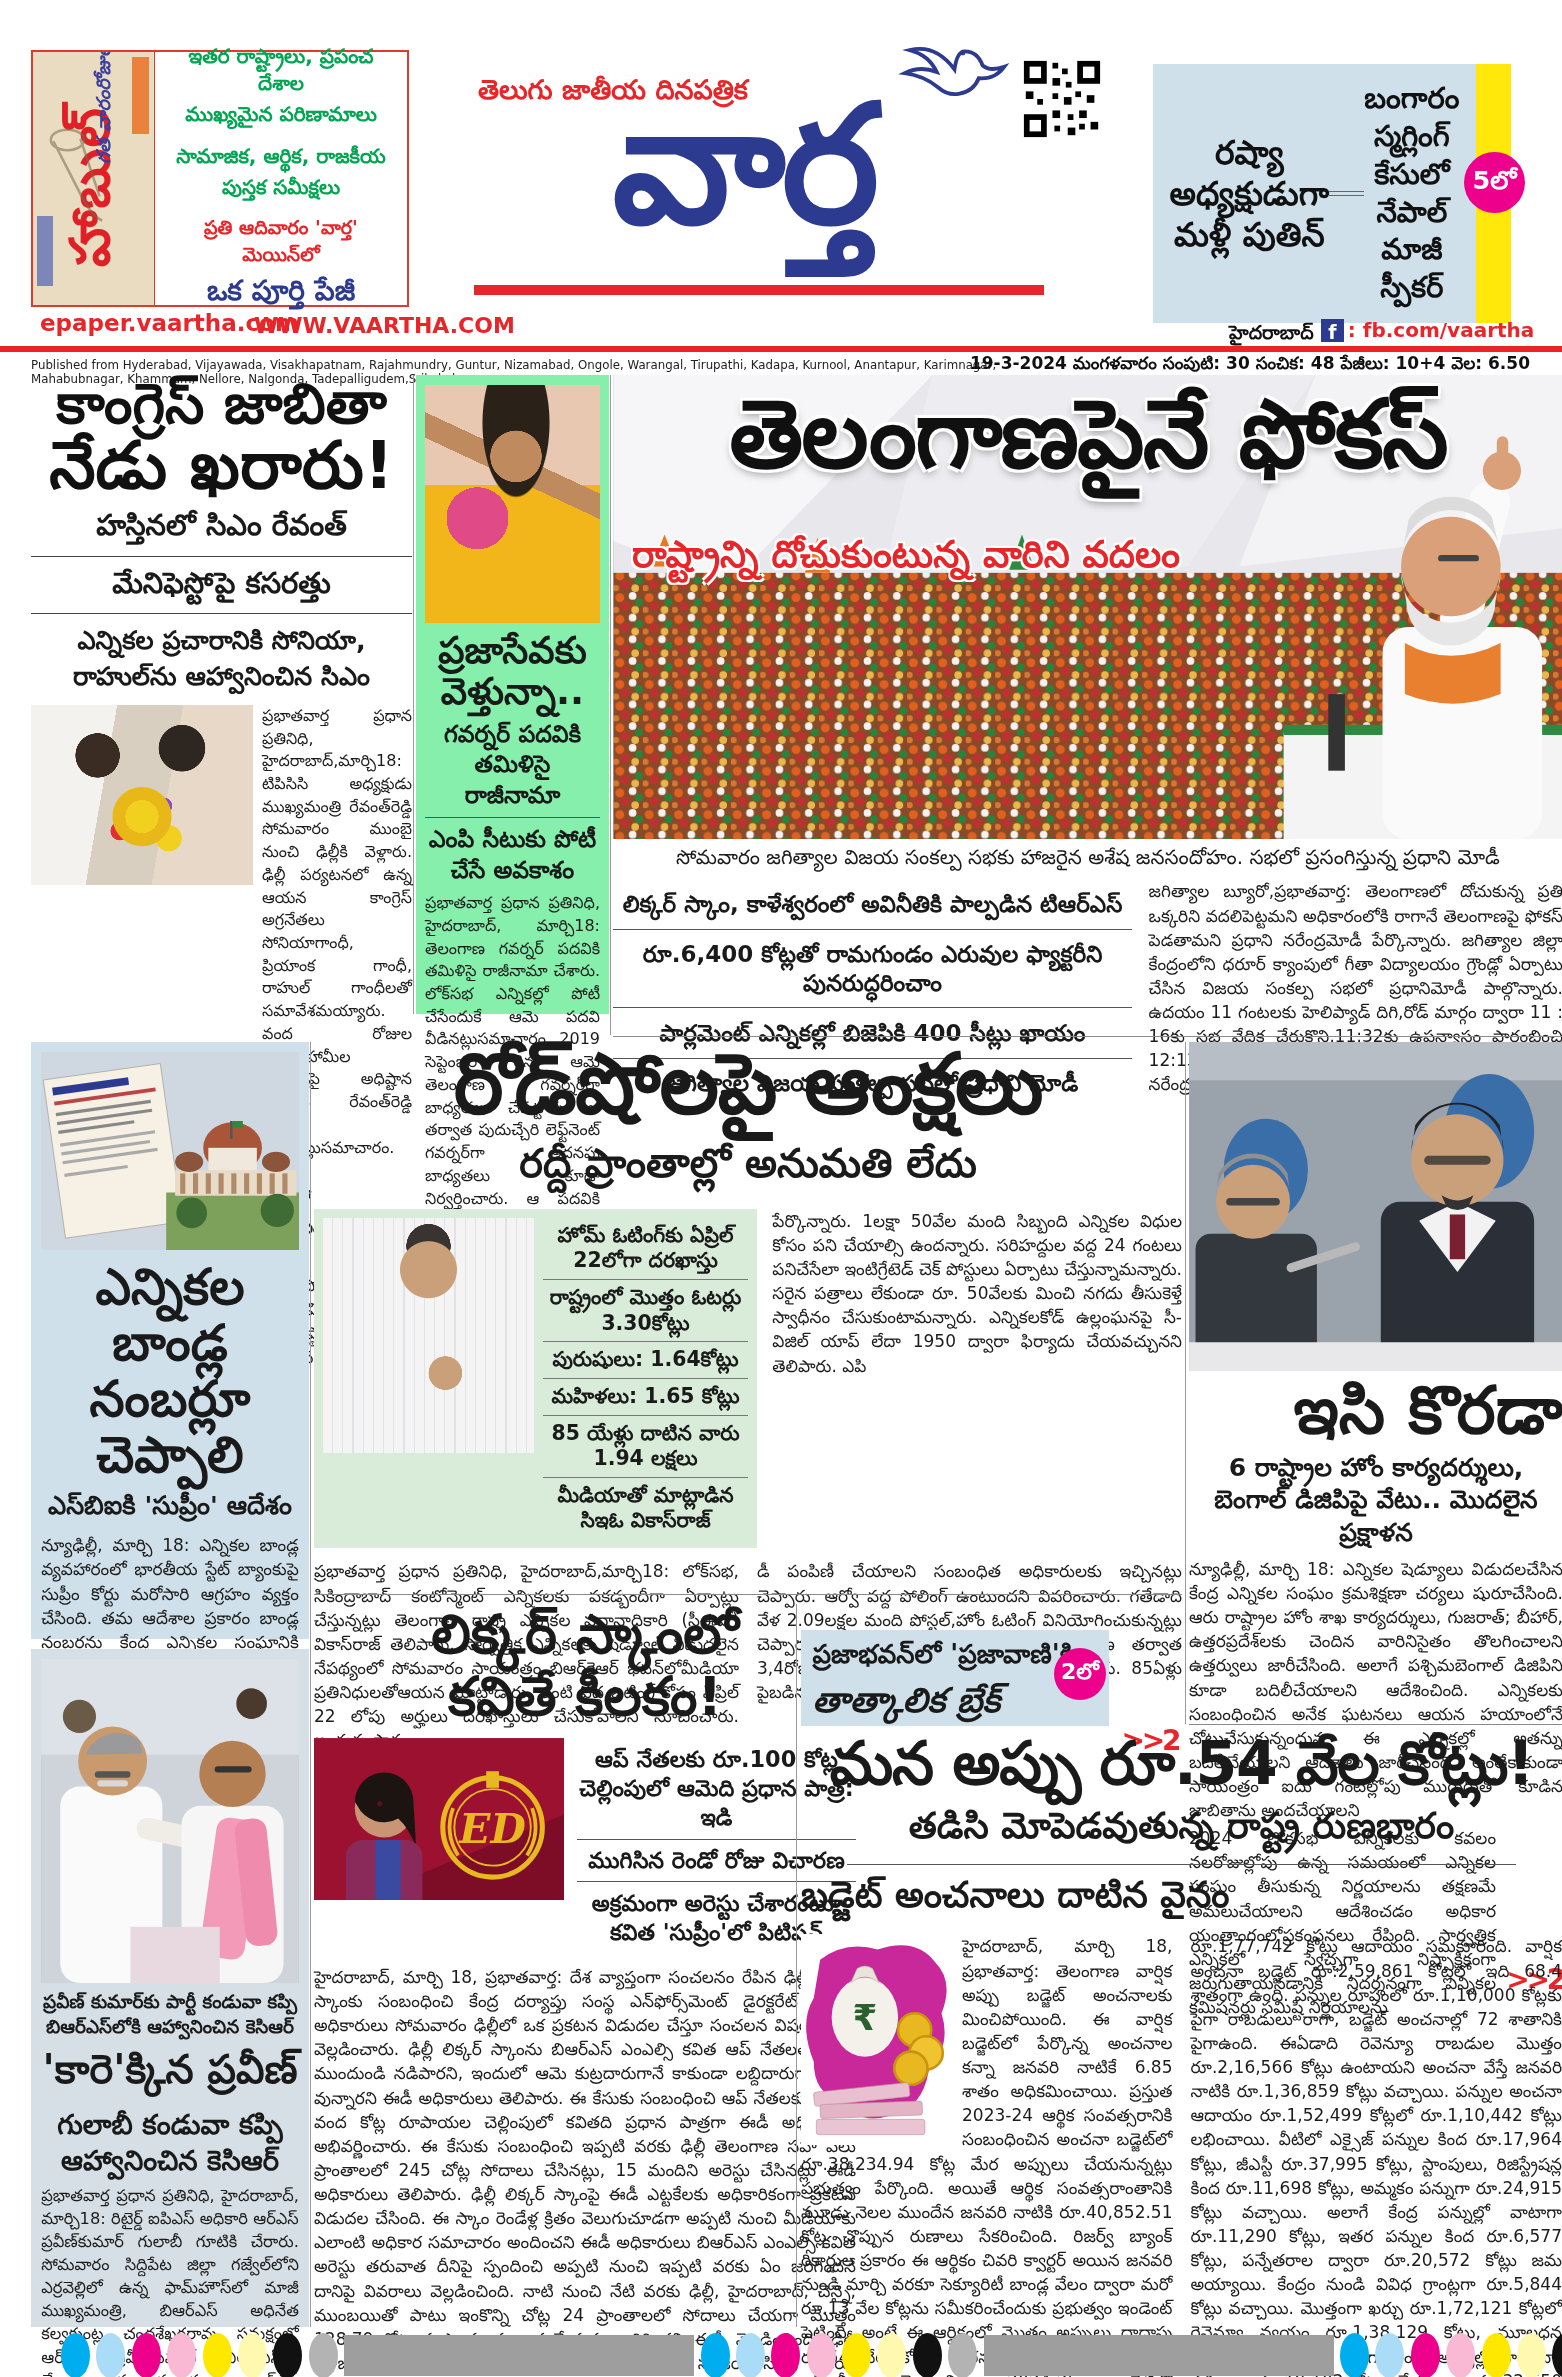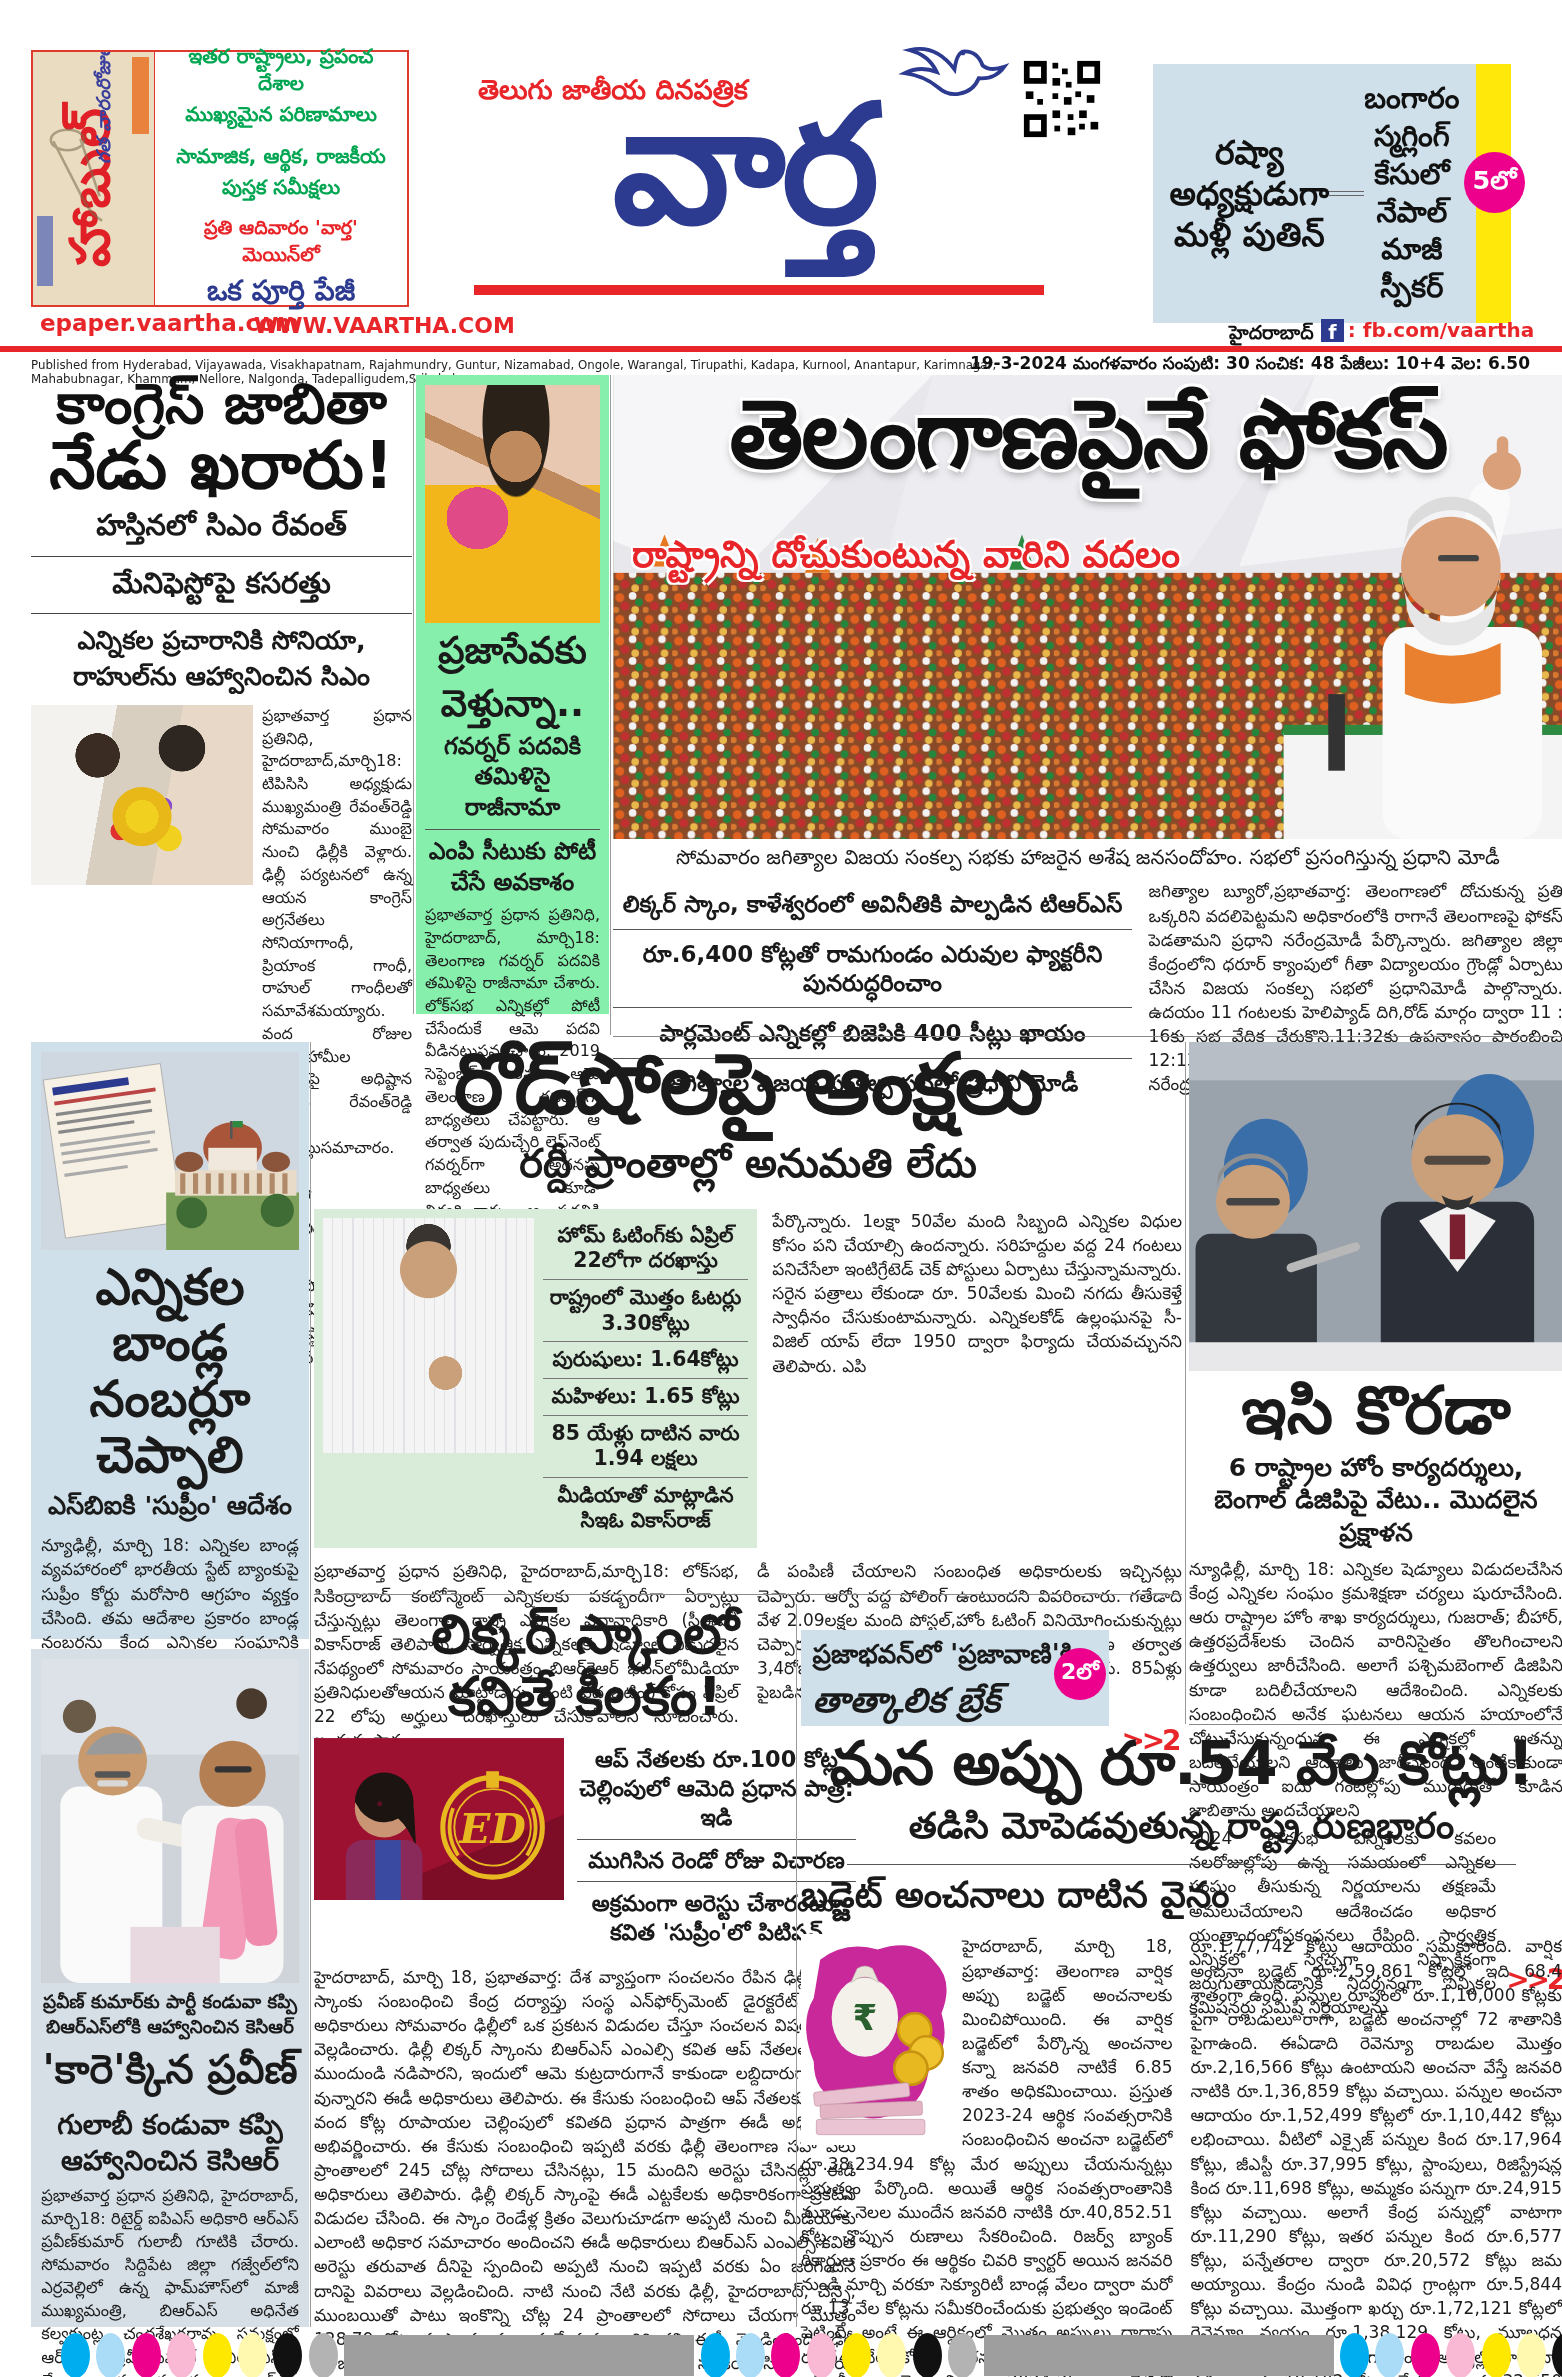--- a/index.html
+++ b/index.html
@@ -87,21 +87,21 @@
   .stats{width:443px;background:#d9ecd9;display:flex;padding:9px;box-sizing:border-box;gap:9px;}
   .st-photo{width:211px;height:235px;flex:none;}
   .st-list{flex:1;display:flex;flex-direction:column;justify-content:space-between;}
   .st-item{font-size:20.4px;font-weight:800;text-align:center;line-height:1.25;padding:5.1px 1.3px;border-bottom:1.3px solid #777;}
   .st-item:last-child{border-bottom:none;}
   .rd-bodyr{flex:1;}
   .rd-bot{display:flex;gap:18px;margin-top:11.5px;}
   
   .sec-ec{left:1189px;top:1042px;width:374px;}
   .ec-photo{width:374px;height:329px;}
-  .ec-h{font-size:66px;font-weight:900;text-align:center;line-height:1.05;margin-top:5.1px;}
+  .ec-h{font-size:66px;font-weight:900;text-align:right;line-height:1.05;margin-top:5.1px;}
   .ec-sub{font-size:25px;font-weight:800;text-align:center;line-height:1.3;margin:6.4px 0 7.7px;}
   
   .box-praveen{left:31px;top:1649px;width:278px;height:678px;background:#d6dfe6;box-sizing:border-box;padding:10.2px;}
   .pv-photo{width:100%;height:324px;}
   .pv-cap{font-size:18.5px;text-align:center;line-height:1.35;margin-top:6.4px;font-weight:bold;}
   .pv-h{font-size:40px;font-weight:900;text-align:center;margin-top:6.4px;}
   .pv-sub{font-size:27.5px;font-weight:800;text-align:center;line-height:1.3;margin:5.1px 0;}
   
   .sec-liq{left:314px;top:1604px;width:542px;}
   .lq-h{font-size:54px;font-weight:900;text-align:center;line-height:1.15;}
@@ -244,21 +244,21 @@
   </div>
 
   <div class="abs col-gov">
     <div class="ph gv-photo" style="background:
       radial-gradient(circle at 52% 30%, #c08a5f 0 25.5px, transparent 26px),
       radial-gradient(ellipse at 52% 16%, #2a2118 0 33px, transparent 34px),
       linear-gradient(25deg, transparent 58%, #c08a5f 58% 66%, transparent 66%),
       radial-gradient(circle at 30% 56%, #e04a86 0 31px, transparent 31px),
       linear-gradient(180deg, #e8c8b0 0 42%, #f2b51a 42% 100%);"></div>
     <div class="gv-h">ప్రజాసేవకు</div>
-    <div class="gv-h" style="margin-top:12px;">వెళ్తున్నా..</div>
+    <div class="gv-h" style="margin-top:0;">వెళ్తున్నా..</div>
     <div class="gv-sub">గవర్నర్ పదవికి తమిళిసై రాజీనామా</div>
     <div class="gv-sub2">ఎంపి సీటుకు పోటీ చేసే అవకాశం</div>
     <div class="body-txt" style="font-size:16px;">ప్రభాతవార్త ప్రధాన ప్రతినిధి, హైదరాబాద్, మార్చి18: తెలంగాణ గవర్నర్ పదవికి తమిళిసై రాజీనామా చేశారు. లోక్‌సభ ఎన్నికల్లో పోటీ చేసేందుకే ఆమె పదవి వీడినట్లుసమాచారం. 2019 సెప్టెంబర్ 8న ఆమె తెలంగాణ గవర్నర్‌గా బాధ్యతలు చేపట్టారు. ఆ తర్వాత పుదుచ్చేరి లెఫ్ట్‌నెంట్ గవర్నర్‌గా అదనపు బాధ్యతలు కూడా నిర్వర్తించారు. ఆ పదవికి కూడా ఆమె రాజీనామా సమర్పించారు. తన రాజీనామా లేఖను రాష్ట్రపతి ద్రౌపది</div>
     <div class="jump" style="text-align:right;margin-top:-28px;">&gt;&gt;2</div>
   </div>
 
   <div class="abs sec-focus">
     <div class="ph fc-photo">
       <svg width="950" height="464" viewBox="0 0 1487 727">
         <defs>

